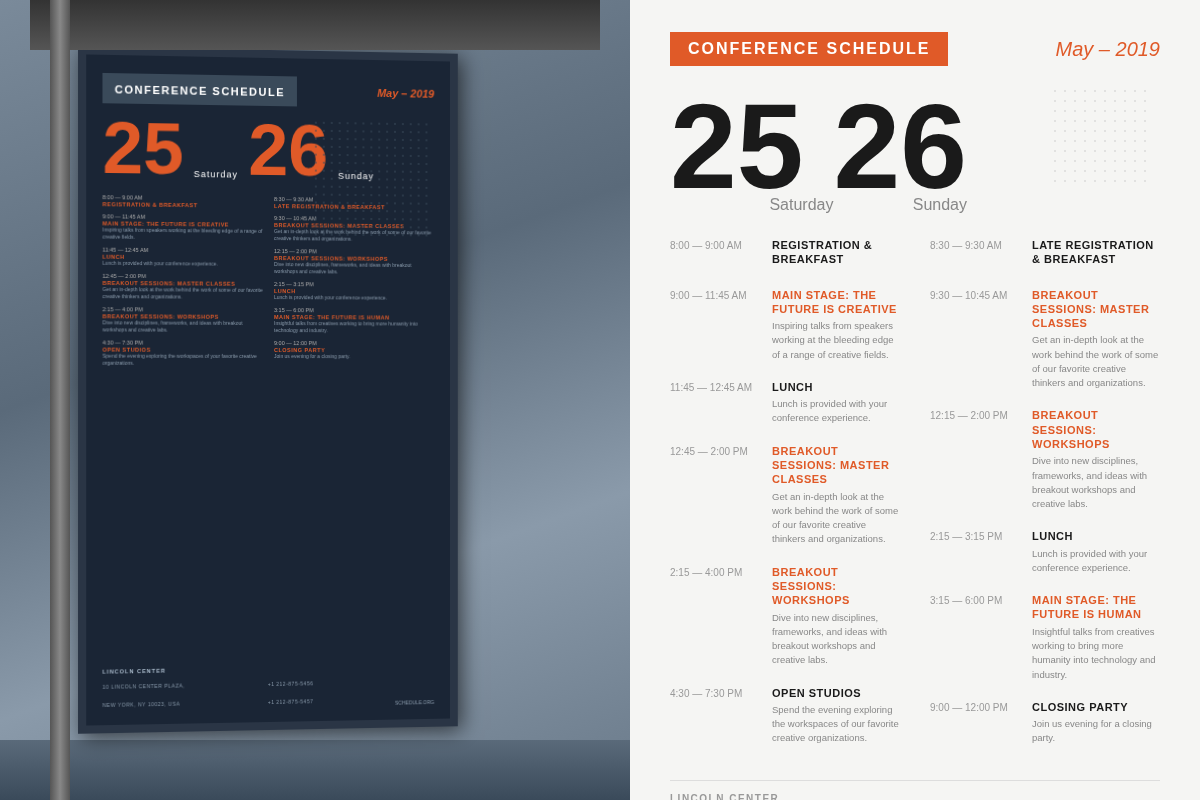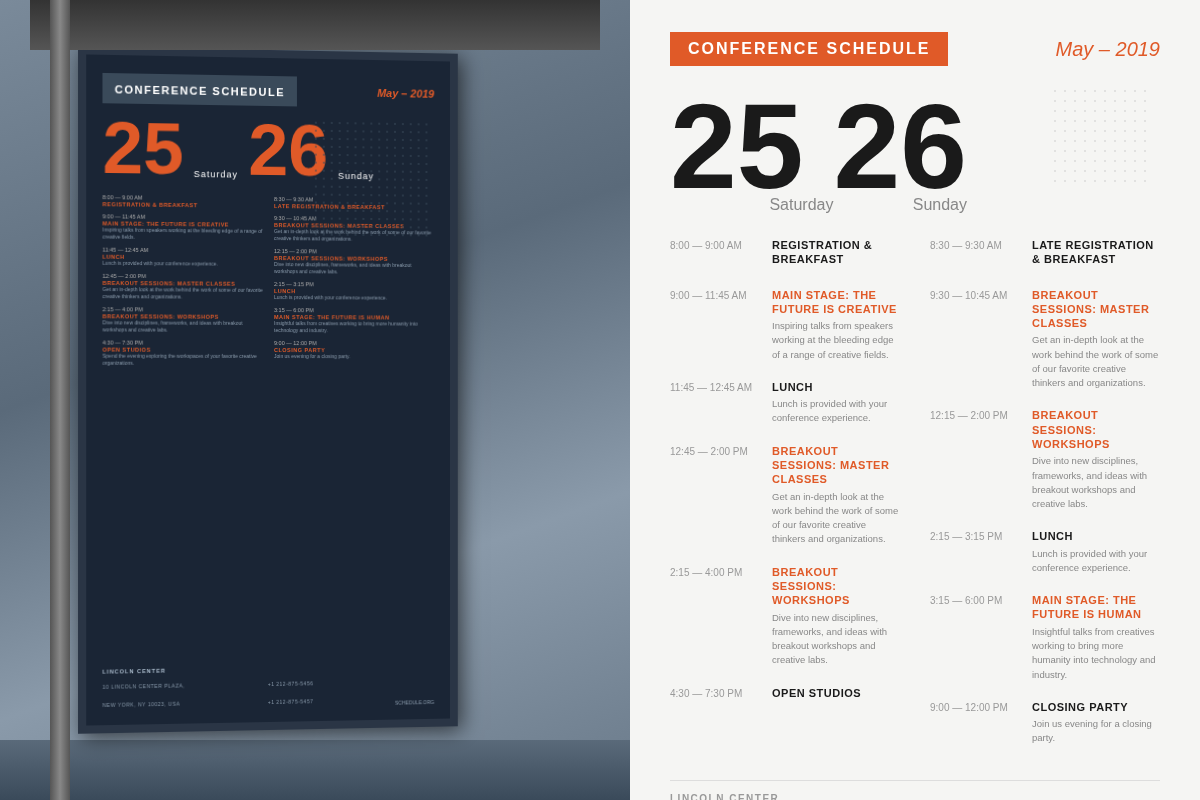--- a/index.html
+++ b/index.html
@@ -520,20 +520,21 @@
     <div class="schedule-time">2:15 — 4:00 PM</div>
     <div class="schedule-content">
       <div class="schedule-event-title orange">BREAKOUT SESSIONS: WORKSHOPS</div>
       <div class="schedule-event-desc">Dive into new disciplines, frameworks, and ideas with breakout workshops and creative labs.</div>
     </div>
   </div>
         <div class="schedule-item">
     <div class="schedule-time">4:30 — 7:30 PM</div>
     <div class="schedule-content">
       <div class="schedule-event-title">OPEN STUDIOS</div>
+      <div class="schedule-event-desc">Spend the evening exploring the workspaces of our favorite creative organizations.</div>
     </div>
   </div>
       </div>
     <div class="schedule-col" id="right-col-sun">
         <div class="schedule-item">
     <div class="schedule-time">8:30 — 9:30 AM</div>
     <div class="schedule-content">
       <div class="schedule-event-title">LATE REGISTRATION &amp; BREAKFAST</div>
 
     </div>

